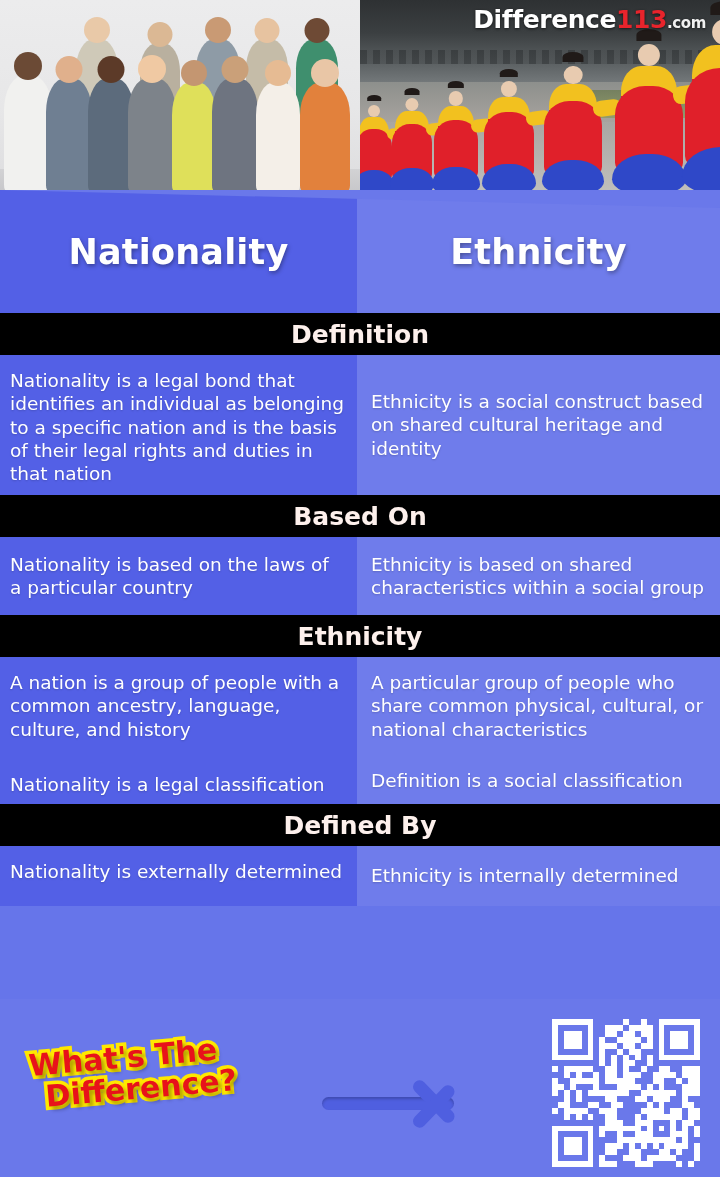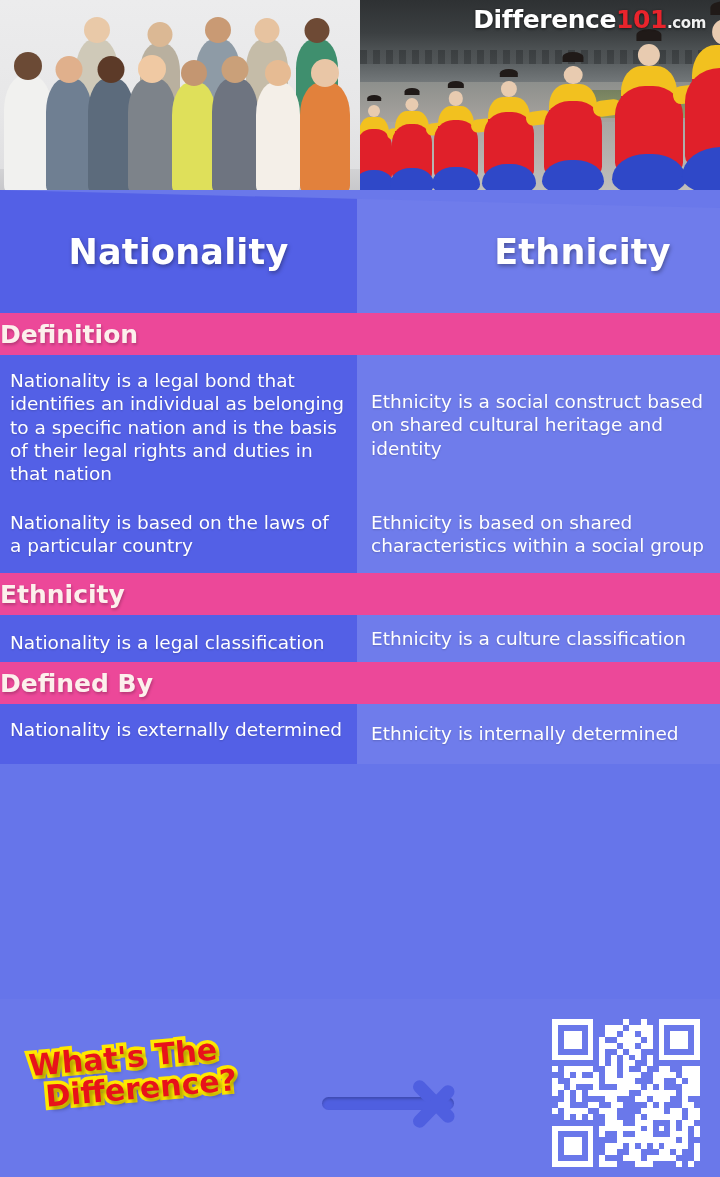--- a/index.html
+++ b/index.html
@@ -60,35 +60,35 @@
   .logo .c{color:#f0f0f0;font-size:15px;}
 
   
   .titleband{position:absolute;left:0;top:190px;width:720px;height:124px;
      background:#6a78ea;overflow:hidden;}
   .titleband .lhalf{position:absolute;left:0;top:0;width:357px;height:100%;background:#5360e6;}
   .titleband .rhalf{position:absolute;left:357px;top:0;width:363px;height:100%;background:#6f7ceb;}
   .band-slope{position:absolute;left:0;top:0;width:720px;height:18px;
      background:#6a78ea;clip-path:polygon(0 0,100% 100%,100% 0);}
   .titles{position:absolute;left:0;top:0;width:720px;height:100%;
-     display:flex;align-items:center;z-index:3;gap:44px;}
+     display:flex;align-items:center;z-index:3;}
   .t-col{flex:0 0 357px;text-align:center;}
   .t-col.r{flex:0 0 363px;}
   .t-txt{color:#fff;font-size:35px;font-weight:bold;letter-spacing:.2px;
      text-shadow:1px 2px 4px rgba(0,0,0,.35);}
   .vs{position:absolute;left:50%;top:50%;transform:translate(-50%,-52%);
      font-size:54px;font-weight:bold;font-style:italic;color:#ef5b4e;
      z-index:5;line-height:1;
      -webkit-text-stroke:5px #ffffff;paint-order:stroke fill;
      text-shadow:3px 4px 5px rgba(0,0,0,.28);}
 
   
   .table{position:absolute;left:0;top:313px;width:720px;}
-  .sec-head{height:42px;background:#ec4899;display:flex;align-items:center;
-     justify-content:flex-start;}
+  .sec-head{height:42px;background:#000000;display:flex;align-items:center;
+     justify-content:center;}
   .sec-head span{color:#fdf0ec;font-size:25px;font-weight:bold;
      text-shadow:1px 2px 3px rgba(0,0,0,.22);}
   .sec-body{display:flex;}
   .cell{box-sizing:border-box;padding:14px 12px 14px 10px;
      color:#ffffff;font-size:18.5px;line-height:1.26;
      text-shadow:0 1px 2px rgba(0,0,0,.18);}
   .cell.l{flex:0 0 357px;background:#5360e6;}
   .cell.r{flex:0 0 363px;background:#6f7ceb;padding-left:14px;}
   .cell.mid{display:flex;align-items:center;}
   .cell.top{align-items:flex-start;}
@@ -232,21 +232,21 @@
       <div class="dancer" style="left:322px;width:86px;height:84%;">
         <span class="hr"></span>
           <span class="hd"></span>
         <span class="robe"></span>
           <span class="sash"></span>
         <span class="skirt"></span>
           <span class="skirtb"></span>
       </div>
     </div>
 
-    <div class="logo"><span class="w">Difference</span><span class="r">101</span><span class="c">.com</span></div>
+    <div class="logo"><span class="w">Difference</span><span class="r">113</span><span class="c">.com</span></div>
   </div>
 
   <div class="titleband">
     <div class="lhalf"></div>
     <div class="rhalf"></div>
     <div class="band-slope"></div>
     <div class="titles">
       <div class="t-col">
         <span class="t-txt">Nationality</span>
       </div>
@@ -259,32 +259,39 @@
   <div class="table">
 
     <div class="sec-head">
       <span>Definition</span>
     </div>
     <div class="sec-body" style="height:140px">
       <div class="cell l top">Nationality is a legal bond that identifies an individual as belonging to a specific nation and is the basis of their legal rights and duties in that nation</div>
       <div class="cell r mid">Ethnicity is a social construct based on shared cultural heritage and identity</div>
     </div>
 
+    <div class="sec-head">
+      <span>Based On</span>
+    </div>
     <div class="sec-body" style="height:78px">
       <div class="cell l mid">Nationality is based on the laws of a particular country</div>
       <div class="cell r mid">Ethnicity is based on shared characteristics within a social group</div>
     </div>
 
     <div class="sec-head">
       <span>Ethnicity</span>
     </div>
+    <div class="sec-body" style="height:100px">
+      <div class="cell l top">A nation is a group of people with a common ancestry, language, culture, and history</div>
+      <div class="cell r top">A particular group of people who share common physical, cultural, or national characteristics</div>
+    </div>
 
     <div class="sec-body" style="height:47px">
       <div class="cell l mid" style="padding-top:8px;padding-bottom:0">Nationality is a legal classification</div>
-      <div class="cell r mid" style="padding-top:0;padding-bottom:0">Ethnicity is a culture classification</div>
+      <div class="cell r mid" style="padding-top:0;padding-bottom:0">Definition is a social classification</div>
     </div>
 
     <div class="sec-head">
       <span>Defined By</span>
     </div>
     <div class="sec-body" style="height:60px">
       <div class="cell l top">Nationality is externally determined</div>
       <div class="cell r mid">Ethnicity is internally determined</div>
     </div>
   </div>

